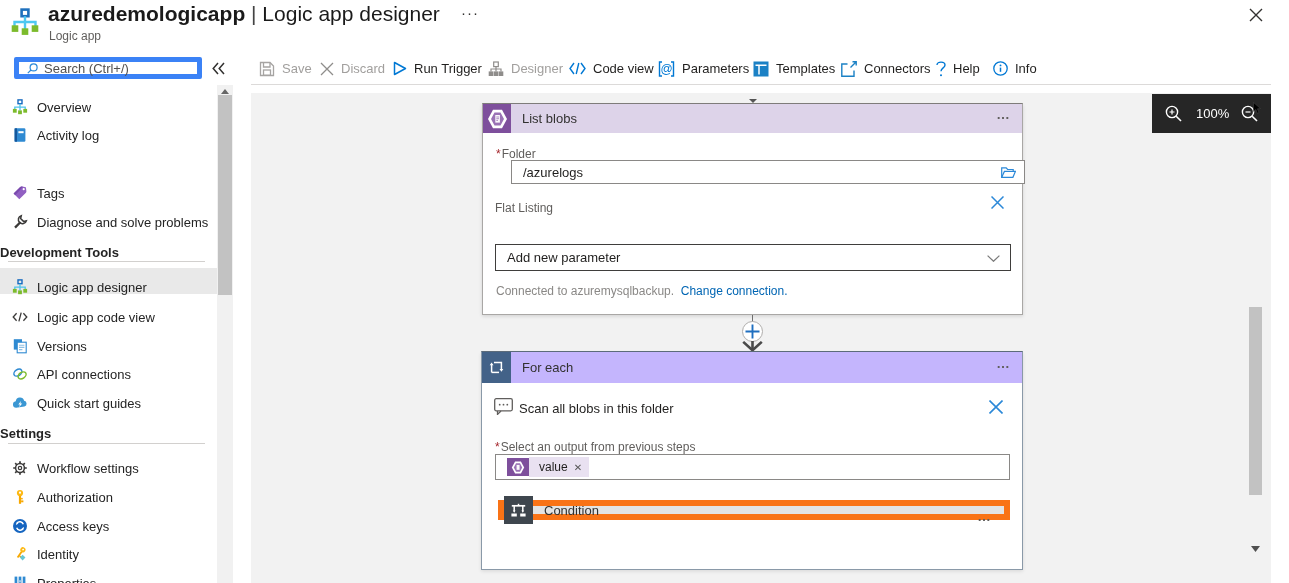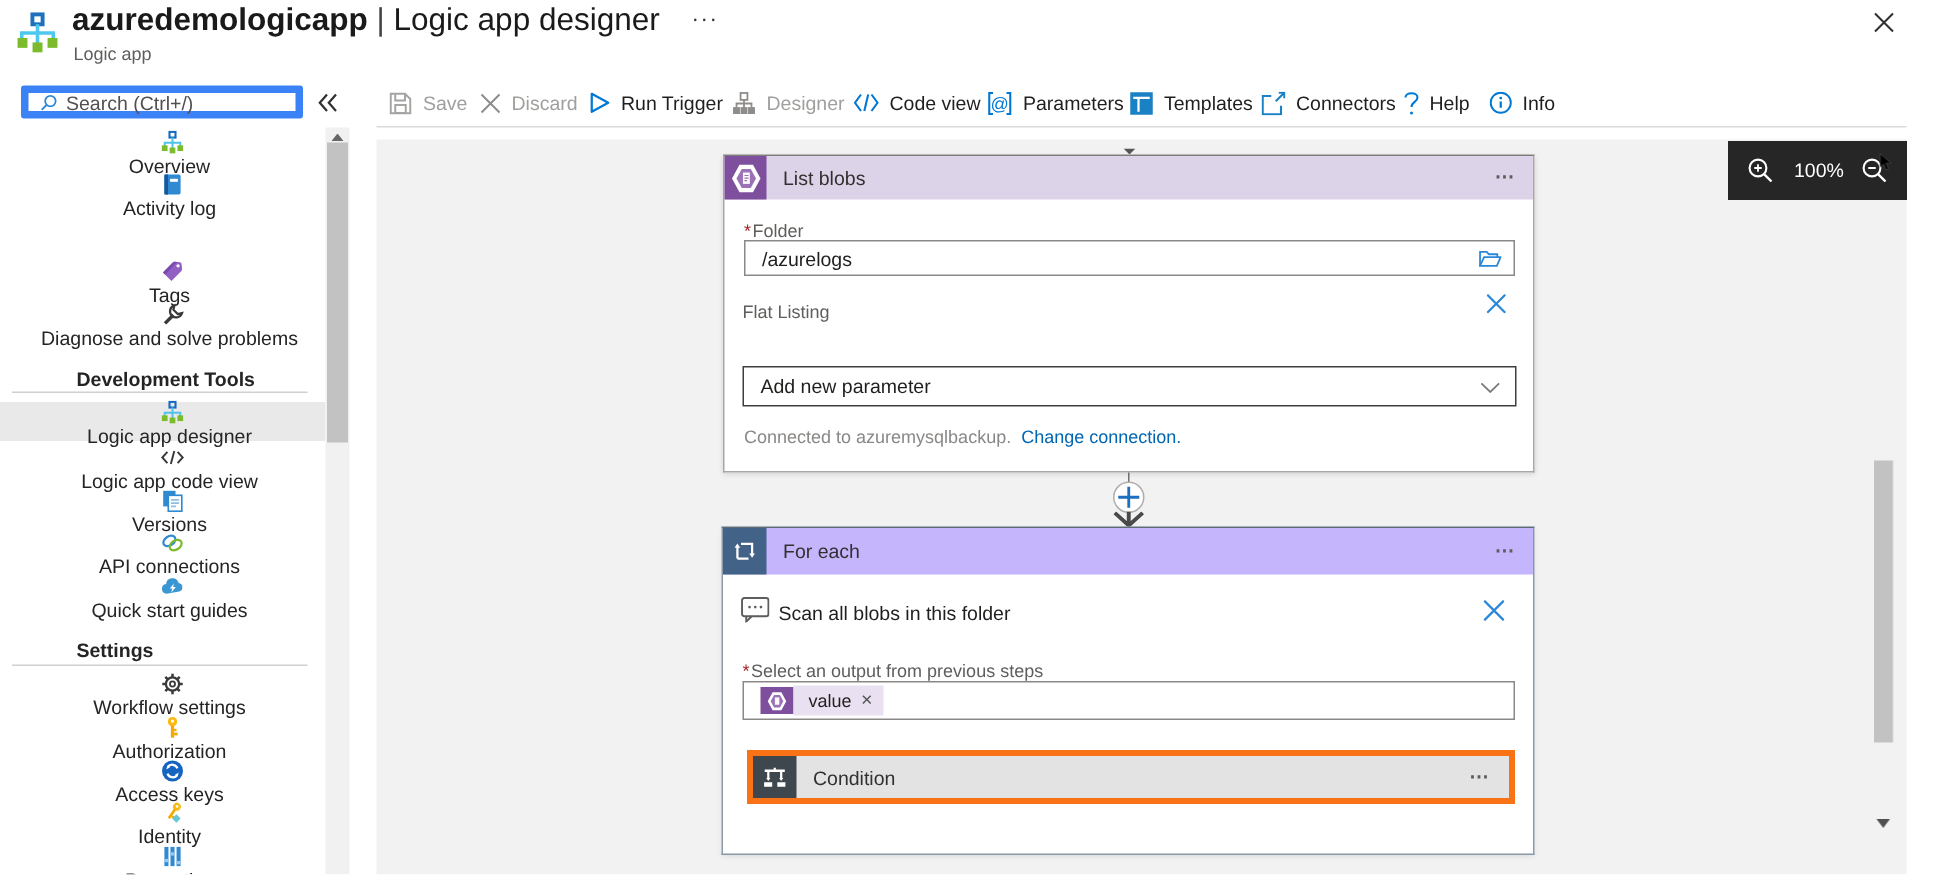--- a/index.html
+++ b/index.html
@@ -16,24 +16,24 @@
   
   #searchbox { position:absolute; left:14px; top:57px; width:188px; height:22px; border:5px solid #3b82f6; border-radius:2px; background:#fff; display:flex; align-items:center; }
   #searchbox .ph { font-size:13px; color:#52504e; margin-left:6px; }
     .tbtn { position:absolute; top:60px; height:17px; display:flex; align-items:center; white-space:nowrap; }
   .tbtn svg { display:block; }
   .tbtn .lbl { font-size:13px; margin-left:7px; color:#201f1e; }
   .tbtn.dis .lbl { color:#a19f9d; }
   #tbsep { position:absolute; left:251px; top:84px; width:1020px; height:1px; background:#dcdad9; }
 
   
-  .navrow { position:absolute; left:0; width:217px; height:28px; display:flex; align-items:center;flex-direction:column; }
+  .navrow { position:absolute; left:0; width:217px; height:28px; display:flex; align-items:flex-end; }
   .navrow .nicon { width:16px; height:16px; margin-left:12px; flex:none; }
   .navrow .ntext { font-size:13px; color:#242424; margin-left:9px; white-space:nowrap; }
-  .navhead { position:absolute; left:24px; font-size:13px; font-weight:bold; color:#242424; white-space:nowrap;padding-left:27px; }
+  .navhead { position:absolute; left:0; font-size:13px; font-weight:bold; color:#242424; white-space:nowrap; }
   .navsep { position:absolute; left:8px; width:197px; height:1px; background:#d2d0ce; }
   #navsel { position:absolute; left:0; top:268px; width:217px; height:26px; background:#e9e9e9; }
   #sbtrack { position:absolute; left:217px; top:85px; width:16px; height:498px; background:#f1f1f1; }
   #sbthumb { position:absolute; left:217.5px; top:95px; width:14px; height:200px; background:#c2c2c2; }
 
   
   #canvas { position:absolute; left:251px; top:93px; width:1020px; height:490px; background:#f2f2f2; }
   #zoombar { position:absolute; left:1152px; top:94px; width:119px; height:39px; background:#262626; display:flex; align-items:center; will-change:transform; }
   #zoombar .pct { color:#fff; font-size:13px; }
   #cvthumb { position:absolute; left:1249px; top:307px; width:13px; height:188px; background:#c2c2c2; }
@@ -299,21 +299,21 @@
             <path d="M6 0.8 H15 L20 10 L15 19.2 H6 L1 10 Z" fill="#fff"></path>
             <path d="M7.5 3.6 H13.5 L17 10 L13.5 16.4 H7.5 L4 10 Z" fill="#9a72b5"></path>
             <rect x="8.3" y="6" width="4.6" height="7.6" fill="#fff" opacity="0.95"></rect>
             <path d="M9.3 8 H12 M9.3 9.7 H12 M9.3 11.4 H11" stroke="#9a72b5" stroke-width="0.8"></path>
           </svg>
       </div>
       <span class="ctitle">List blobs</span>
       <div class="dots" style="right:11px;top:6px">⋯</div>
     </div>
     <div class="flabel" style="left:13px;top:43px"><span class="req">*</span>Folder</div>
-    <div class="finput" style="left:13px;top:56px;width:514px;height:24px">
+    <div class="finput" style="left:28px;top:56px;width:514px;height:24px">
       <span class="ftext">/azurelogs</span>
       <svg style="position:absolute;right:8px;top:6px" width="15" height="11" viewBox="0 0 15 11">
           <path d="M0.7 10.3 V0.9 H5.2 L6.6 2.5 H12.2 V4.4" fill="none" stroke="#2b88d8" stroke-width="1.2"></path>
           <path d="M0.7 10.3 L3.4 4.4 H14.4 L11.9 10.3 Z" fill="none" stroke="#2b88d8" stroke-width="1.2"></path>
         </svg>
     </div>
     <div class="flabel" style="left:12px;top:97px">Flat Listing</div>
     <svg class="abs" style="left:508px;top:92px" width="13" height="13" viewBox="0 0 13 13">
         <path d="M0.5 0.5 L12.5 12.5 M12.5 0.5 L0.5 12.5" stroke="#2b88d8" stroke-width="1.5"></path>
       </svg>
@@ -370,21 +370,21 @@
               <path d="M7.5 3.6 H13.5 L17 10 L13.5 16.4 H7.5 L4 10 Z" fill="#9a72b5"></path>
               <rect x="8.3" y="6" width="4.6" height="7.6" fill="#fff" opacity="0.95"></rect>
             </svg>
         </div>
         <div style="height:20px;background:#e9e1f1;display:flex;align-items:center;padding:0 7px 0 10px">
           <span style="font-size:12px;color:#201f1e">value</span>
           <span style="font-size:10px;color:#555;margin-left:6px">✕</span>
         </div>
       </div>
     </div>
-    <div class="abs" style="left:16px;top:148px;width:512px;height:36px;background:#e3e3e3;border:4px solid #f97316;display:flex;align-items:center">
+    <div class="abs" style="left:16px;top:148px;width:512px;height:20px;background:#e3e3e3;border:6px solid #f97316;display:flex;align-items:center">
       <div style="width:29px;height:28px;background:#3e464e;flex:none;display:flex;align-items:center;justify-content:center">
         <svg width="19" height="17" viewBox="0 0 19 17">
             <path d="M2.8 3.8 H16.2" stroke="#fff" stroke-width="1.7"></path>
             <path d="M9.5 3.8 V1.8" stroke="#fff" stroke-width="1.5"></path>
             <path d="M5.2 3.8 V9.2 M13.8 3.8 V9.2" stroke="#fff" stroke-width="1.5"></path>
             <path d="M3.8 8.6 H6.6 L5.2 10.7 Z M12.4 8.6 H15.2 L13.8 10.7 Z" fill="#fff"></path>
             <rect x="2.4" y="11.5" width="5.4" height="3" fill="#fff"></rect>
             <rect x="11.2" y="11.5" width="5.4" height="3" fill="#fff"></rect>
           </svg>
       </div>

